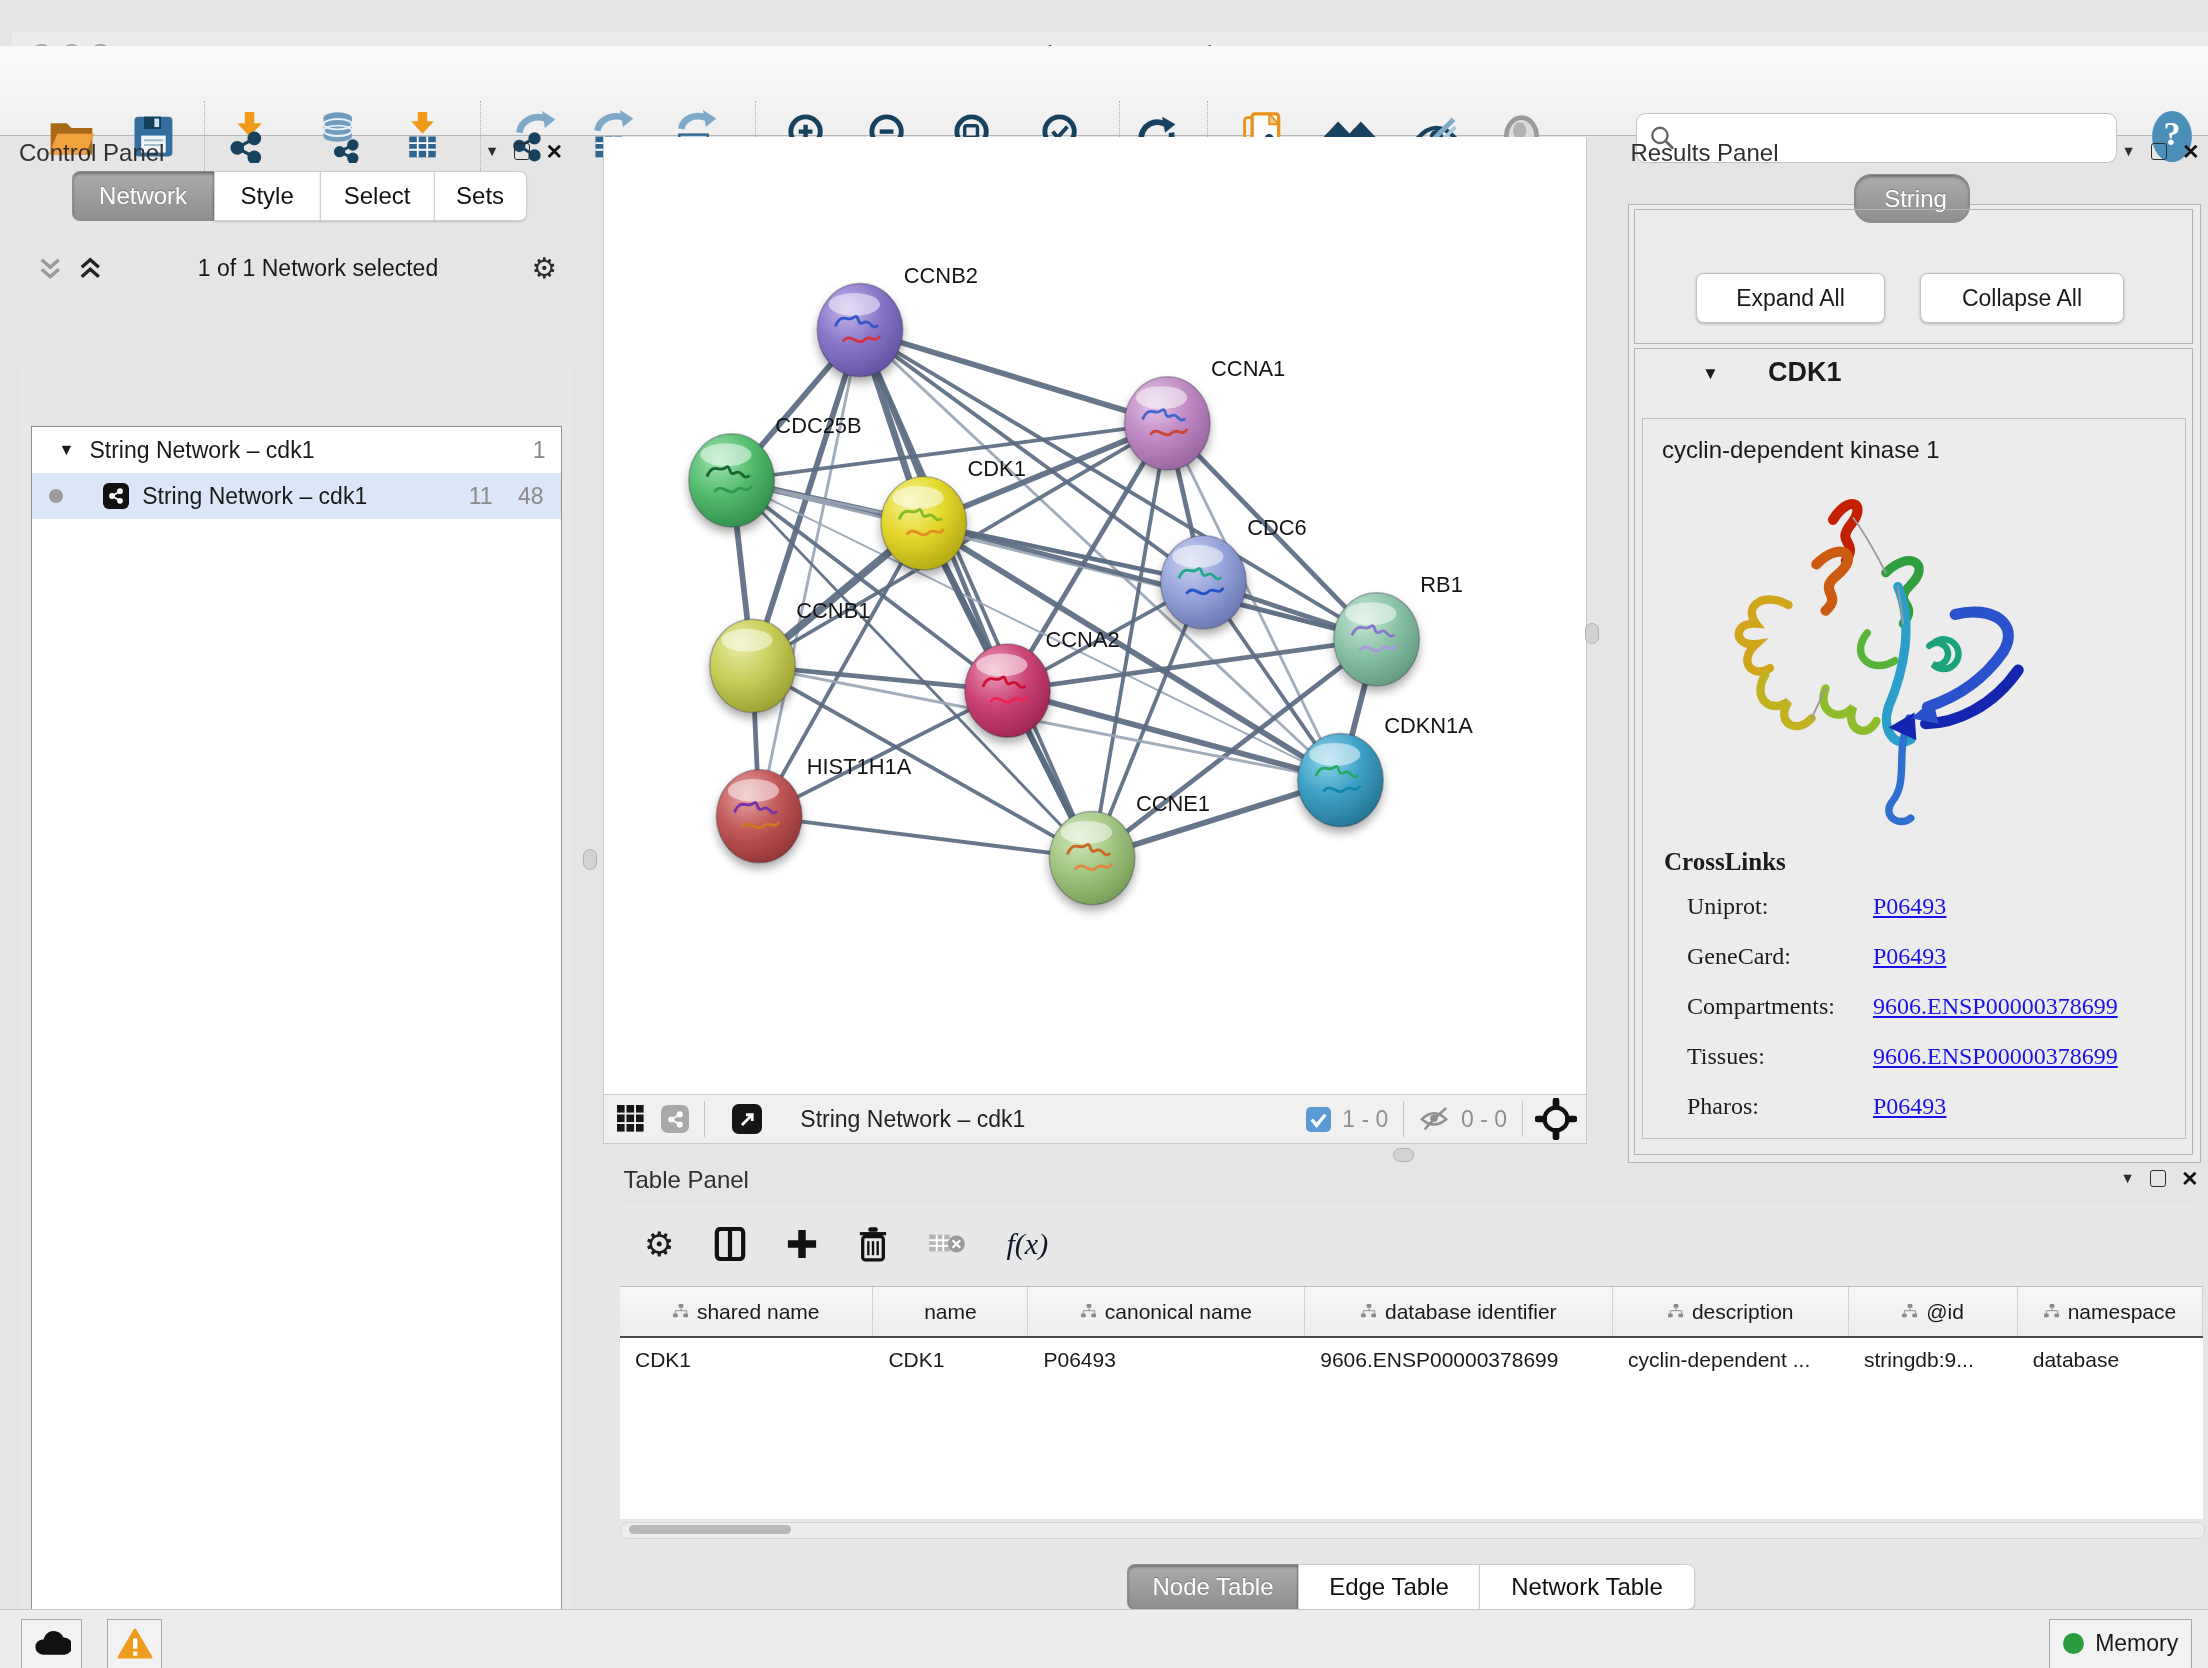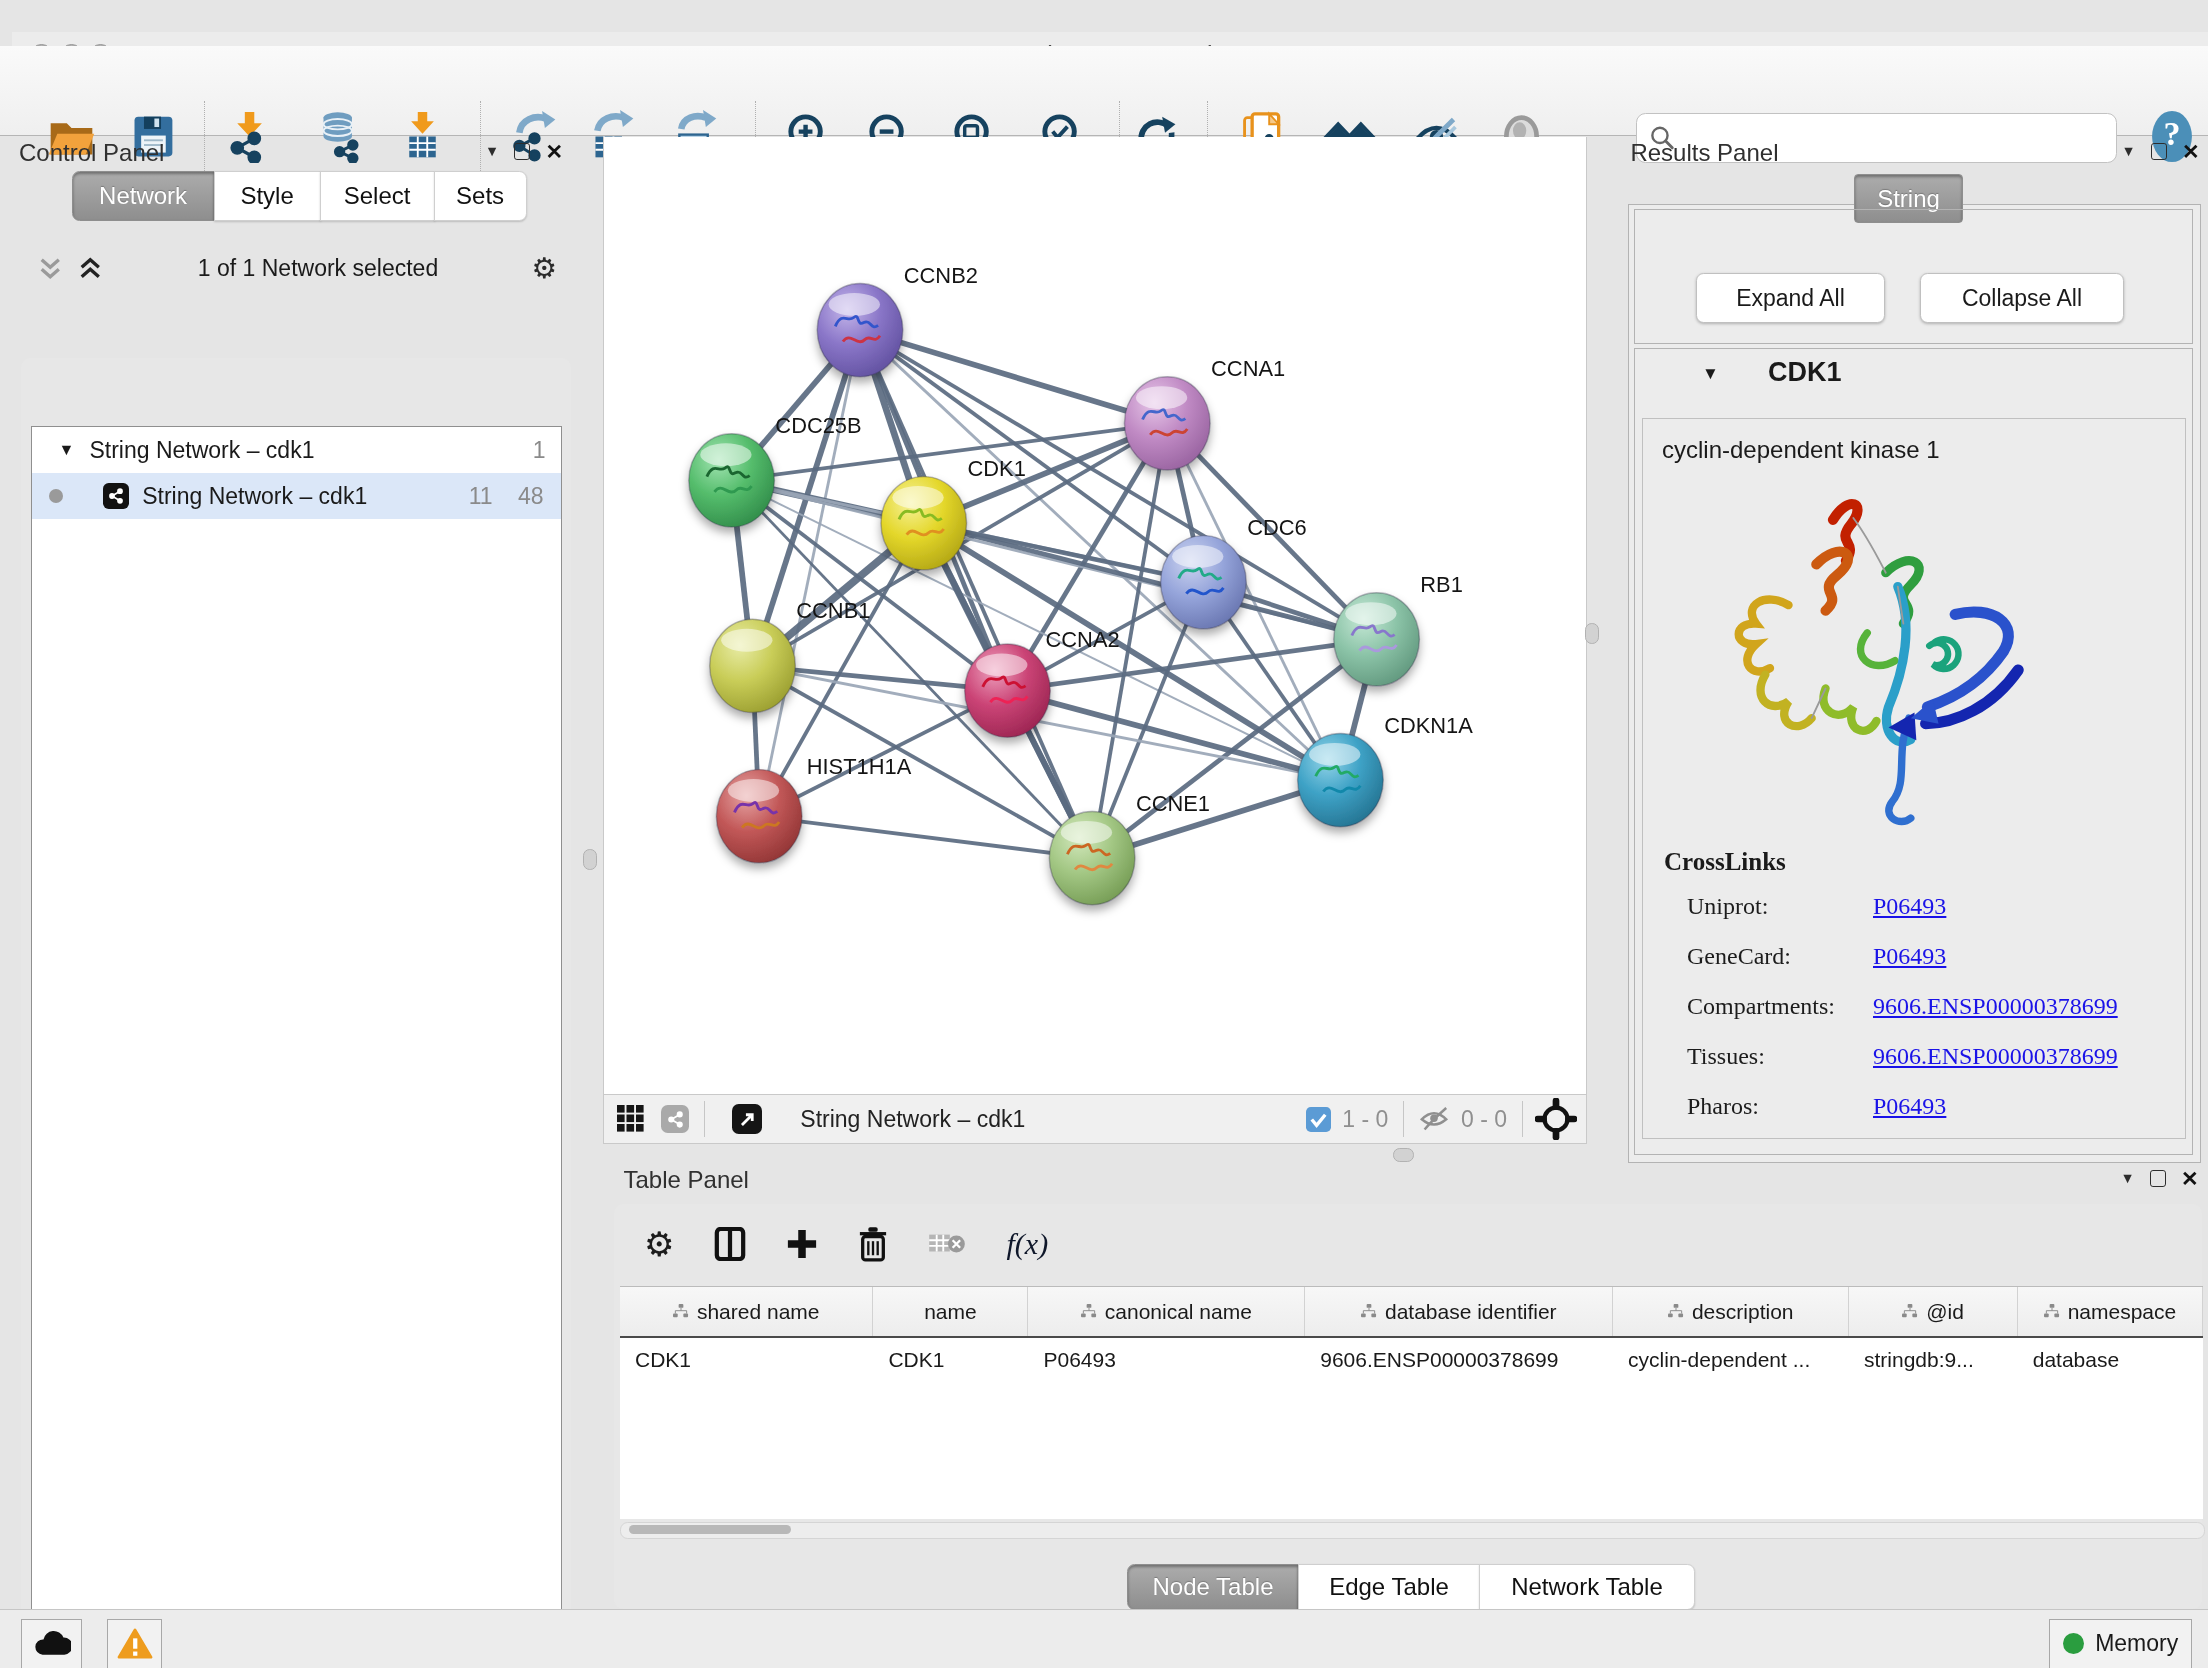--- a/index.html
+++ b/index.html
@@ -542,21 +542,21 @@
 
 <div class="abs" style="left:1619px;top:139px;width:590px;height:1027px;">
   <div class="ptitle abs" style="left:11.4px;top:0">Results Panel</div>
   <div class="phicons" style="right:9.5px;top:1.9px;">
     <span class="ph-min">▼</span>
     <span class="ph-float"></span>
     <span class="ph-close">✕</span>
   </div>
 </div>
 <div class="abs rp-outer"></div>
-<div class="abs tab sel" style="left:1854px;top:174px;width:107px;height:47px;border-radius:4px;">String</div>
+<div class="abs tab sel" style="left:1854px;top:174px;width:107px;height:47px;border-radius:17px;padding-left:7px;">String</div>
 <div class="abs rp-btnbox">
   <div class="rp-btn" style="left:61px;width:187px;">Expand All</div>
   <div class="rp-btn" style="left:285px;width:202px;">Collapse All</div>
 </div>
 <div class="abs rp-sect">
   <span class="abs" style="left:67px;top:15px;font-size:17px;">▼</span>
   <span class="abs" style="left:133px;top:7.6px;font-size:27px;font-weight:bold;">CDK1</span>
 </div>
 <div class="abs rp-inner">
   <div style="margin:17px 0 12px 19px;font-size:24px;">cyclin-dependent kinase 1</div>

